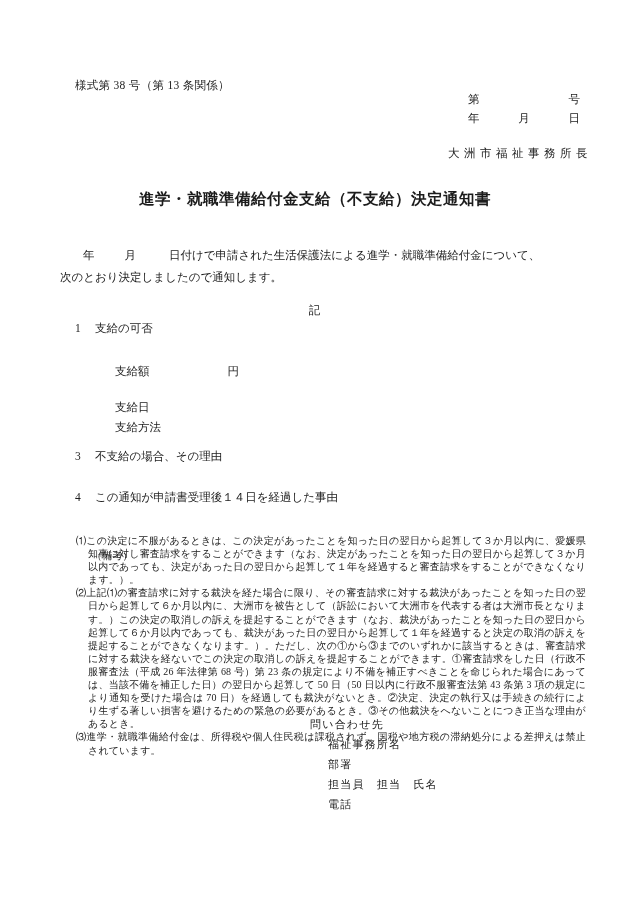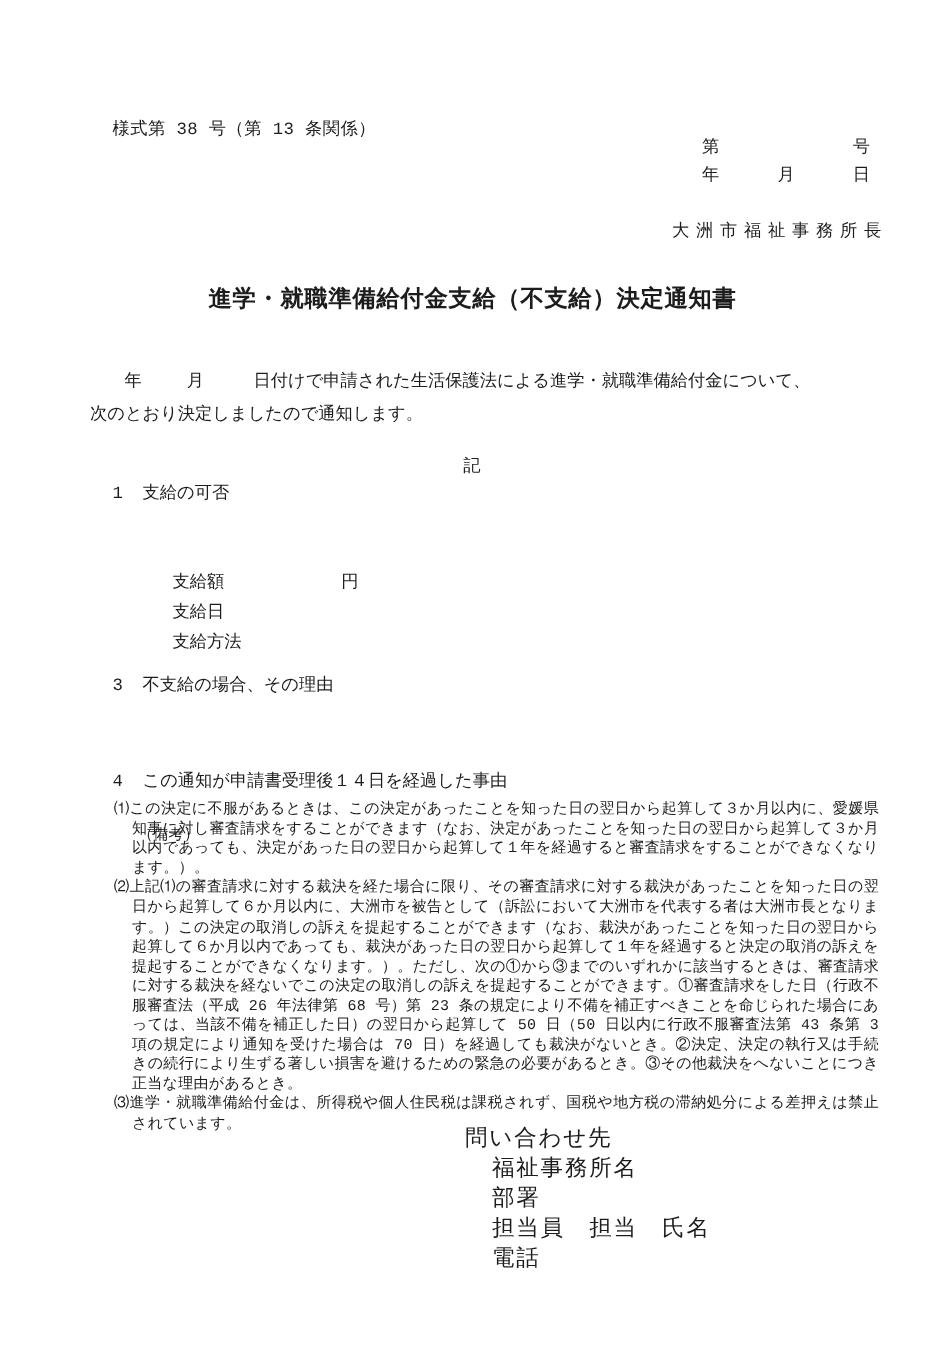--- a/index.html
+++ b/index.html
@@ -6,21 +6,21 @@
     margin: 0;
     padding: 0;
     background: #ffffff;
   }
   .page {
     position: relative;
     width: 592px;
     height: 903px;
     background: #ffffff;
     color: #1c1c1c;
-    font-family: Liberation Mono, monospace;
+    font-family: Liberation Serif, serif;
     font-size: 11.5px;
     overflow: hidden;
   }
   .abs { position: absolute; white-space: nowrap; }
 
   .form-no { top: 78px; left: 75px; letter-spacing: 0.3px; }
 
   .docno-block {
     top: 92px; left: 468px; width: 112px;
   }
@@ -50,45 +50,45 @@
     top: 303px; left: 0; width: 630px;
     text-align: center;
     letter-spacing: 1px;
   }
 
   .item { left: 75px; }
   .item .no { display: inline-block; width: 20px; }
   .item-1 { top: 321px; }
   .item-2 { top: 360px; }
   .item-3 { top: 449px; }
-  .item-4 { top: 513px; }
+  .item-4 { top: 490px; }
 
   .sub-line { left: 115px; }
-  .sub-1 { top: 380px; }
+  .sub-1 { top: 364px; }
   .sub-2 { top: 400px; }
   .sub-3 { top: 420px; }
   .unit { margin-left: 78px; }
 
   .remarks-header { top: 549px; left: 52px; font-size: 10px; letter-spacing: 0.2px; margin-left: 40px; }
   .remarks {
     top: 534px; left: 48px; width: 538px;
     font-size: 10px;
     line-height: 13.1px;
     letter-spacing: 0.2px;
     white-space: normal;
   }
   .rem-item {
     padding-left: 12px;
     text-indent: -12px;
     text-align: justify;
     text-justify: inter-ideograph;
     margin-left: 28px;
   }
 
-  .contact { top: 750px; left: 310px; line-height: 20px; font-size: 15px; letter-spacing: 1.2px; }
+  .contact { top: 714px; left: 310px; line-height: 20px; font-size: 11px; letter-spacing: 1.2px; }
   .contact-lines { margin-left: 18px; margin-top: 0; }
 </style>
 </head>
 <body>
 
 <div class="page">
 
   <div class="abs form-no">様式第 38 号（第 13 条関係）</div>
 
   <div class="abs docno-block">

